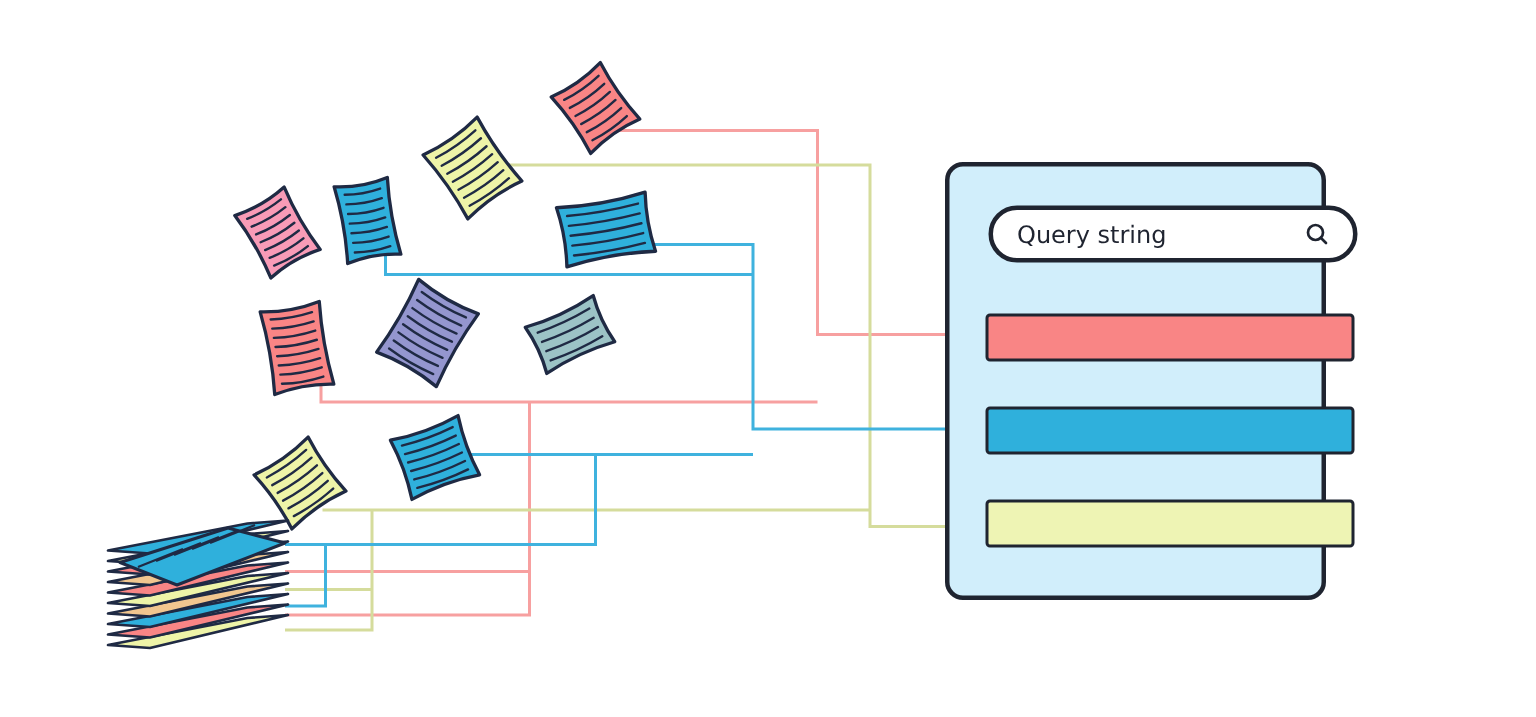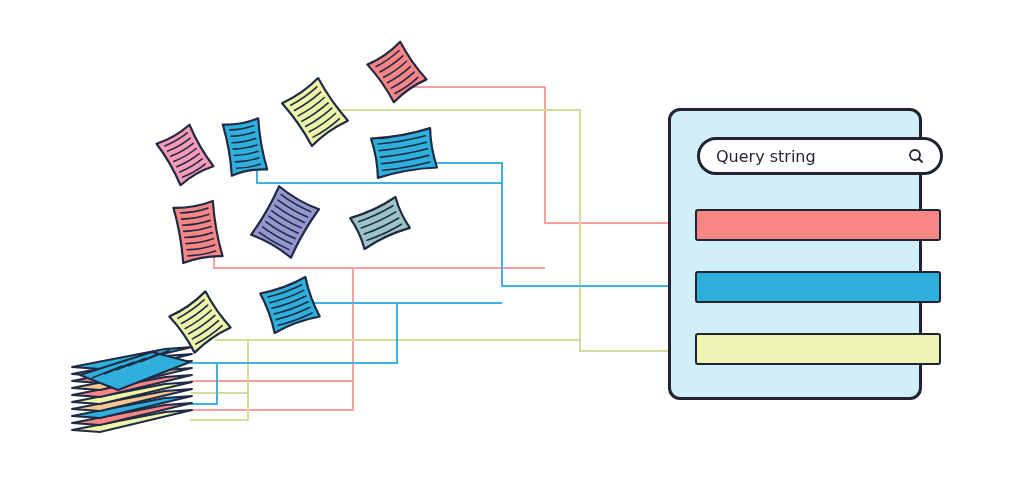--- a/index.html
+++ b/index.html
@@ -1,18 +1,18 @@
 <!DOCTYPE html>
 <html><head>
 <meta charset="utf-8">
 <style>
   html,body{margin:0;padding:0;background:#ffffff;}
   body{width:1024px;height:478px;position:relative;overflow:hidden;font-family:"DejaVu Sans",sans-serif;}
   #diagram{position:absolute;left:0;top:0;width:1024px;height:478px;}
-  .panel{position:absolute;left:668px;top:108px;width:254px;height:292px;background:#d1eefb;border:3px solid #1f2430;border-radius:12px;box-sizing:border-box;}
+  .panel{position:absolute;left:630px;top:108px;width:254px;height:292px;background:#d1eefb;border:3px solid #1f2430;border-radius:12px;box-sizing:border-box;}
   .search{position:absolute;left:26px;top:26px;width:246px;height:38px;background:#fff;border:3px solid #1f2430;border-radius:20px;box-sizing:border-box;display:flex;align-items:center;padding:0 16px;}
   .search span.q{font-size:16px;color:#1f2430;flex:1;}
   .search .icon{width:16px;height:16px;}
   .result{position:absolute;left:24px;width:246px;height:32px;border:2px solid #1f2430;border-radius:3px;box-sizing:border-box;}
 </style>
 </head>
 <body>
 
 <svg id="diagram" viewBox="0 0 1024 478">
   <g id="lines">

